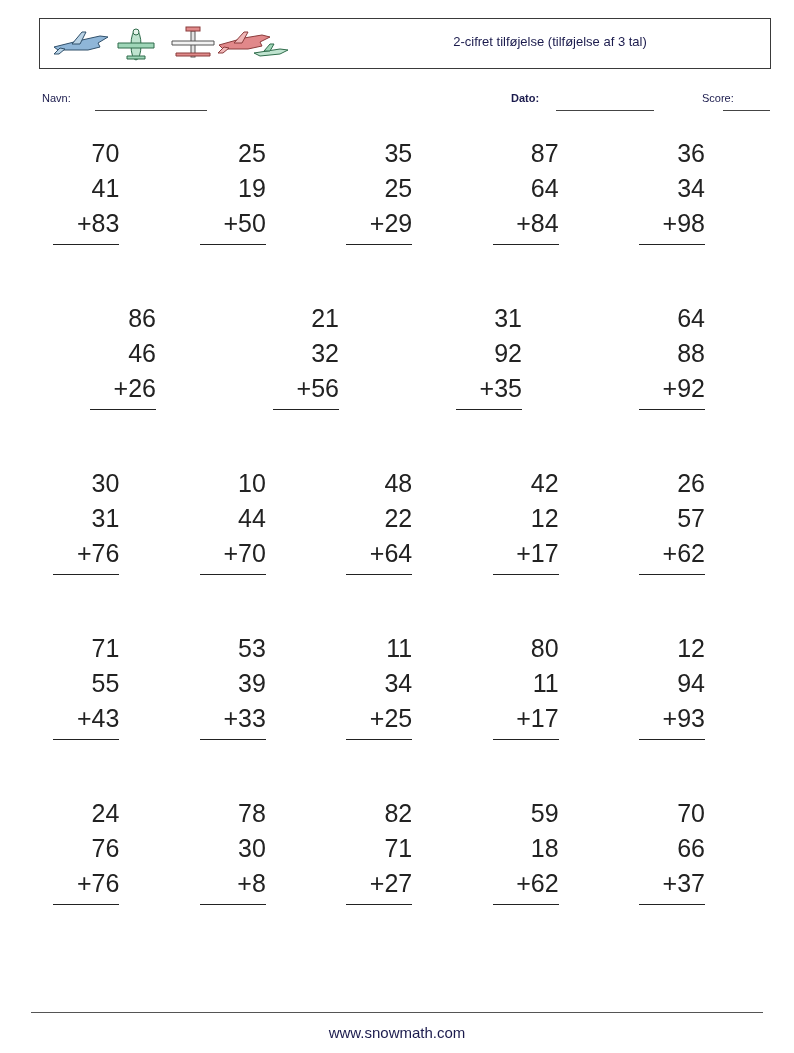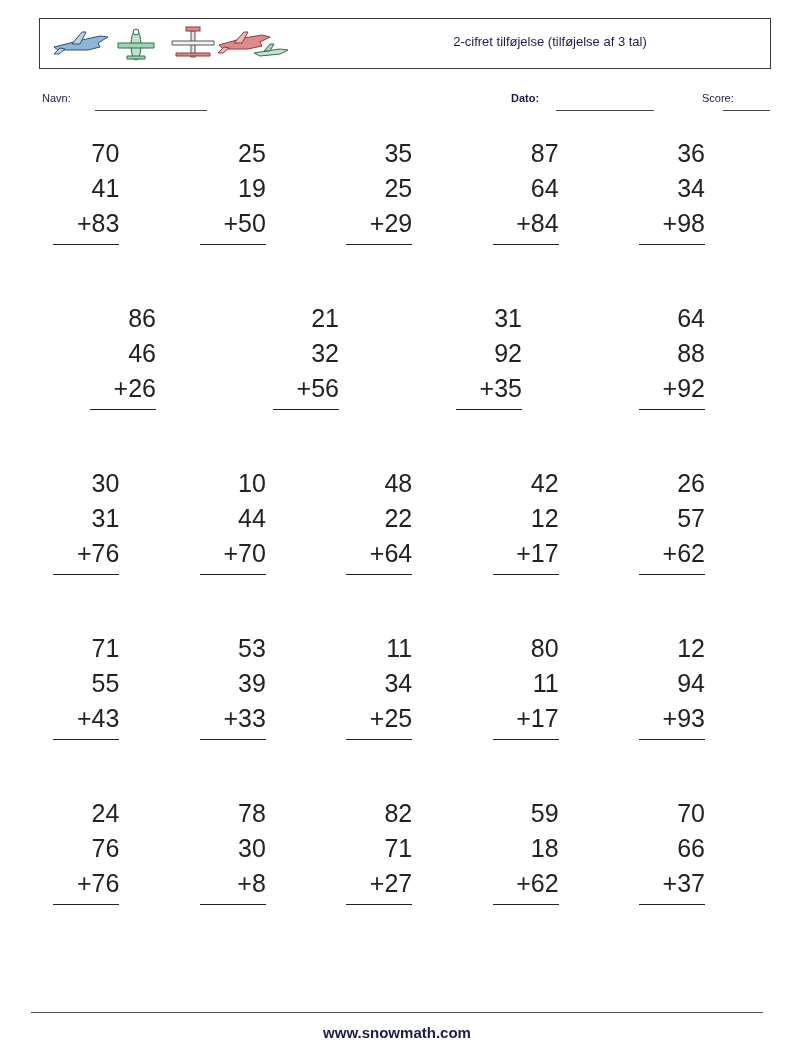--- a/index.html
+++ b/index.html
@@ -109,21 +109,21 @@
     border-top: 1px solid #555;
     height: 0;
   }
   .footer {
     position: absolute;
     left: 0;
     top: 1024px;
     width: 794px;
     text-align: center;
     font-size: 15px;
-    font-weight: bold;
+    font-weight: normal;
     color: #1b1b4d;
   }
 </style>
 </head>
 <body>
 
 <div class="header-box">
   <div class="planes">
     <svg width="240" height="40" viewBox="0 0 240 40" xmlns="http://www.w3.org/2000/svg">
 

